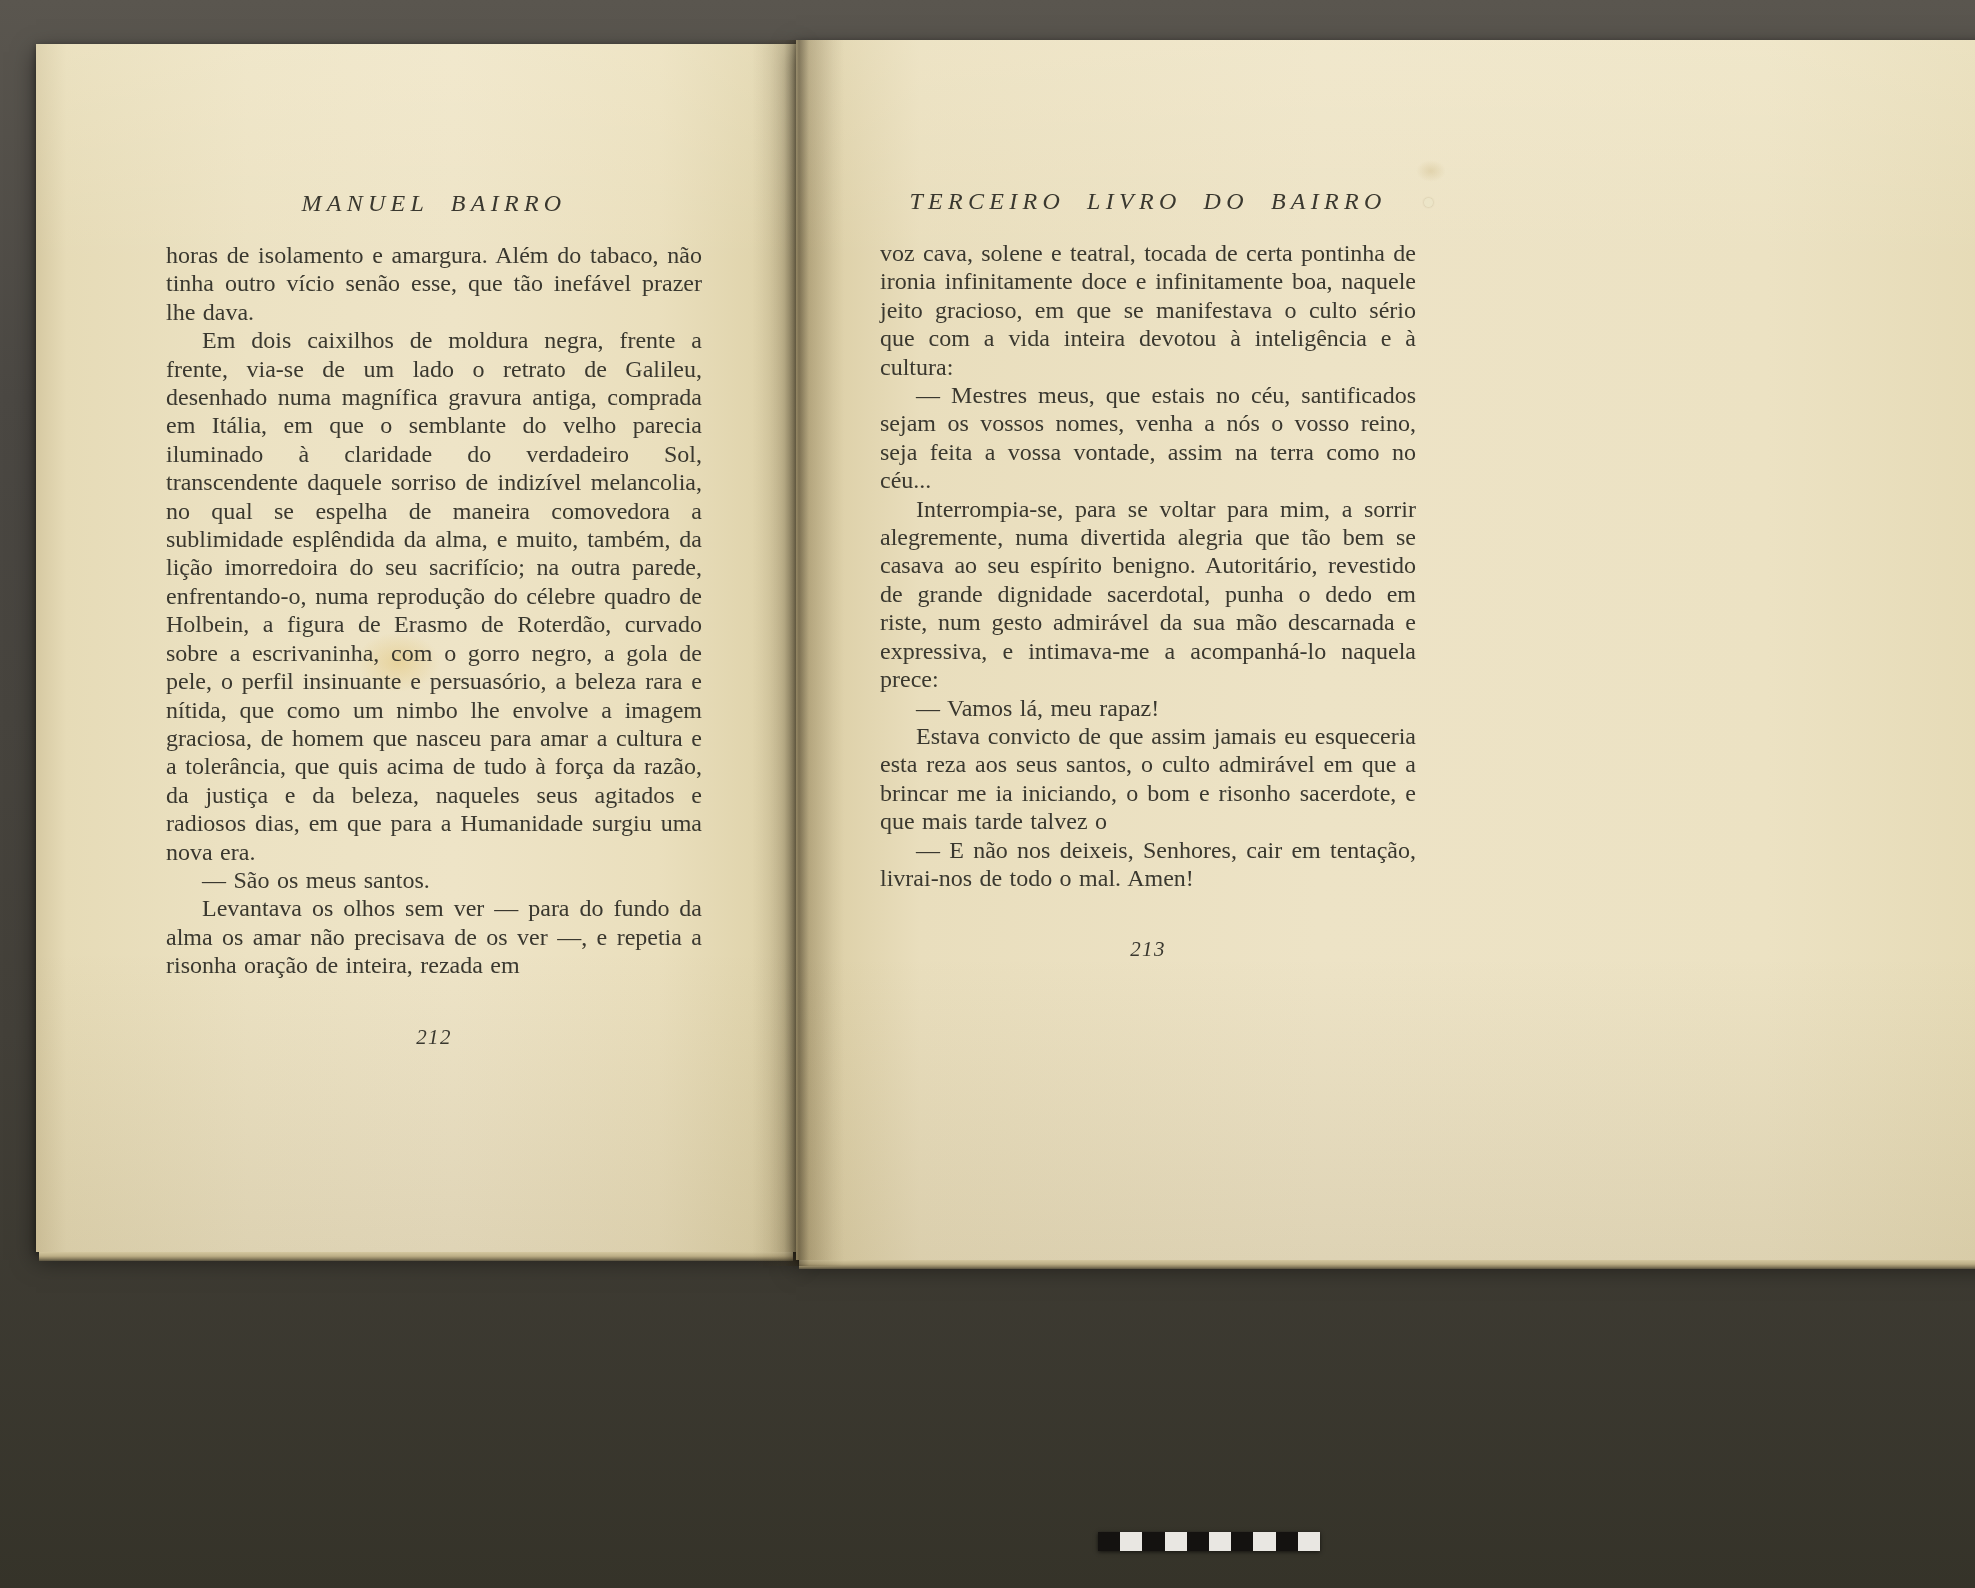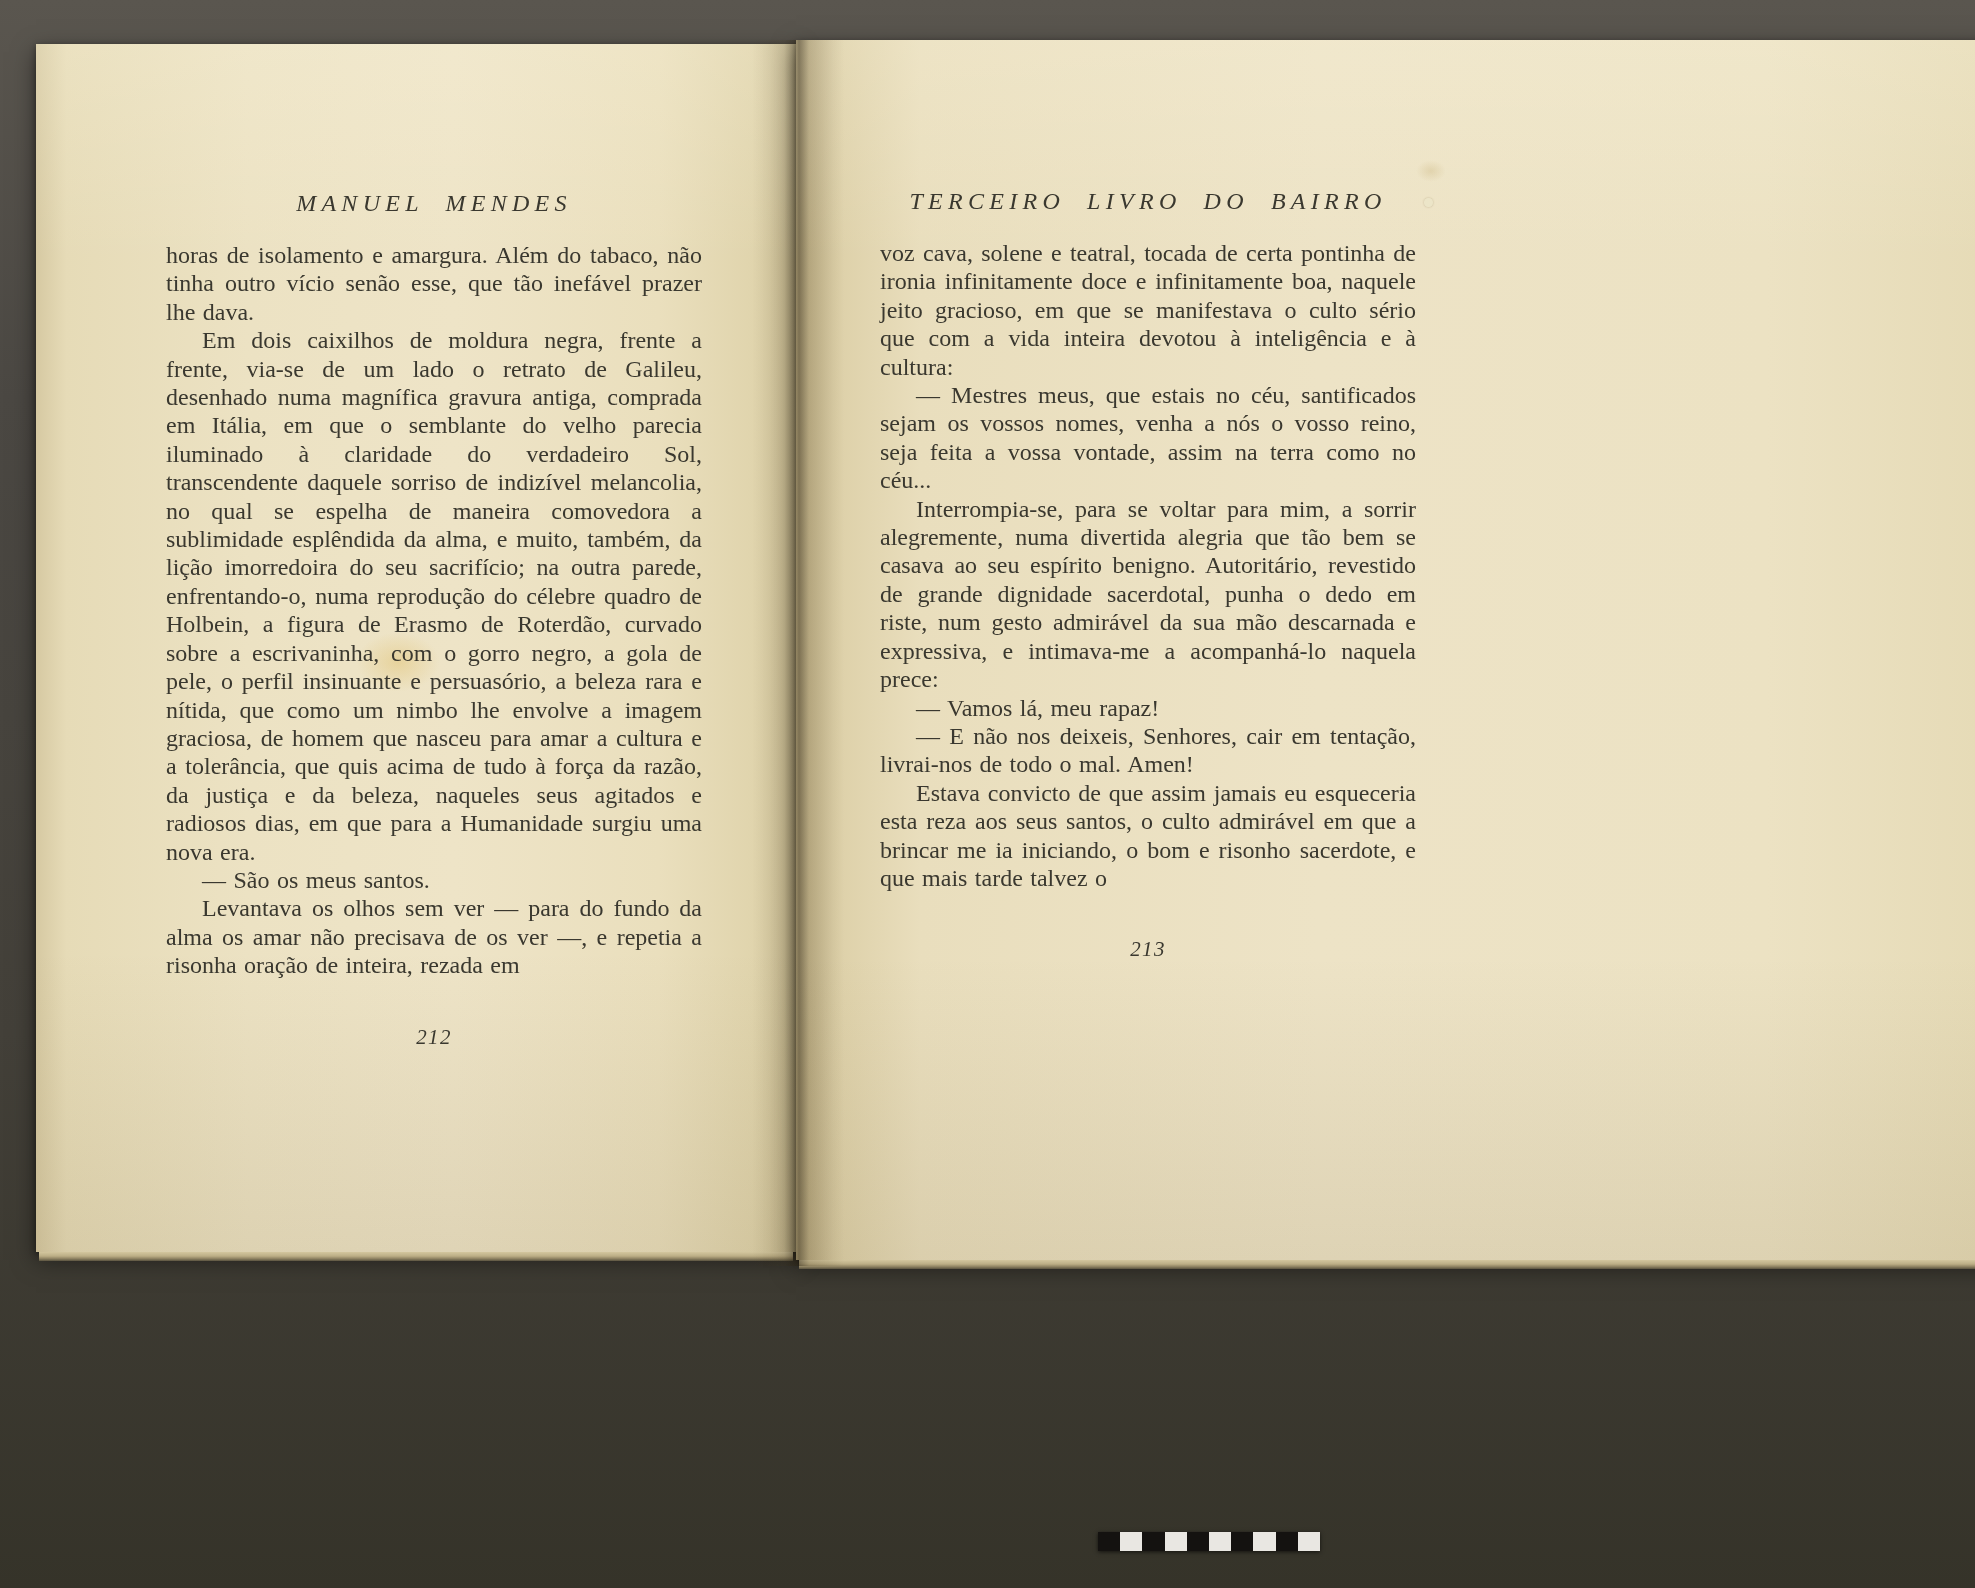--- a/index.html
+++ b/index.html
@@ -146,43 +146,43 @@
   .scale-bar .seg { flex: 1 1 auto; }
 </style>
 </head>
 <body>
 
 <div class="scan">
 
   <div class="page left-page">
     <div class="stain stain-1"></div>
     <div class="text-col">
-      <div class="running-head">MANUEL MENDES</div>
+      <div class="running-head">MANUEL BAIRRO</div>
       <div class="body-text" lang="pt">
           <p class="continuation">horas de isolamento e amargura. Além do tabaco, não tinha outro vício senão esse, que tão inefável prazer lhe dava.</p>
           <p>Em dois caixilhos de moldura negra, frente a frente, via-se de um lado o retrato de Galileu, desenhado numa magnífica gravura antiga, comprada em Itália, em que o semblante do velho parecia iluminado à claridade do verdadeiro Sol, transcendente daquele sorriso de indizível melancolia, no qual se espelha de maneira comovedora a sublimidade esplêndida da alma, e muito, também, da lição imorredoira do seu sacrifício; na outra parede, enfrentando-o, numa reprodução do célebre quadro de Holbein, a figura de Erasmo de Roterdão, curvado sobre a escrivaninha, com o gorro negro, a gola de pele, o perfil insinuante e persuasório, a beleza rara e nítida, que como um nimbo lhe envolve a imagem graciosa, de homem que nasceu para amar a cultura e a tolerância, que quis acima de tudo à força da razão, da justiça e da beleza, naqueles seus agitados e radiosos dias, em que para a Humanidade surgiu uma nova era.</p>
           <p>— São os meus santos.</p>
           <p>Levantava os olhos sem ver — para do fundo da alma os amar não precisava de os ver —, e repetia a risonha oração de inteira, rezada em</p>
         </div>
       <div class="page-number">212</div>
     </div>
   </div>
 
   <div class="page right-page">
     <div class="stain stain-2"></div>
     <div class="speck"></div>
     <div class="text-col">
       <div class="running-head">TERCEIRO LIVRO DO BAIRRO</div>
       <div class="body-text" lang="pt">
           <p class="continuation">voz cava, solene e teatral, tocada de certa pontinha de ironia infinitamente doce e infinitamente boa, naquele jeito gracioso, em que se manifestava o culto sério que com a vida inteira devotou à inteligência e à cultura:</p>
           <p>— Mestres meus, que estais no céu, santificados sejam os vossos nomes, venha a nós o vosso reino, seja feita a vossa vontade, assim na terra como no céu...</p>
           <p>Interrompia-se, para se voltar para mim, a sorrir alegremente, numa divertida alegria que tão bem se casava ao seu espírito benigno. Autoritário, revestido de grande dignidade sacerdotal, punha o dedo em riste, num gesto admirável da sua mão descarnada e expressiva, e intimava-me a acompanhá-lo naquela prece:</p>
           <p>— Vamos lá, meu rapaz!</p>
+          <p>Estava convicto de que assim jamais eu esqueceria esta reza aos seus santos, o culto admirável em que a brincar me ia iniciando, o bom e risonho sacerdote, e que mais tarde talvez o</p>
           <p>— E não nos deixeis, Senhores, cair em tentação, livrai-nos de todo o mal. Amen!</p>
-          <p>Estava convicto de que assim jamais eu esqueceria esta reza aos seus santos, o culto admirável em que a brincar me ia iniciando, o bom e risonho sacerdote, e que mais tarde talvez o</p>
         </div>
       <div class="page-number">213</div>
     </div>
   </div>
 
   <div class="gutter-shadow"></div>
 
   <div class="scale-bar">
       <span class="seg" style="background: rgb(20, 18, 16);"></span>
       <span class="seg" style="background: rgb(233, 231, 226);"></span>

